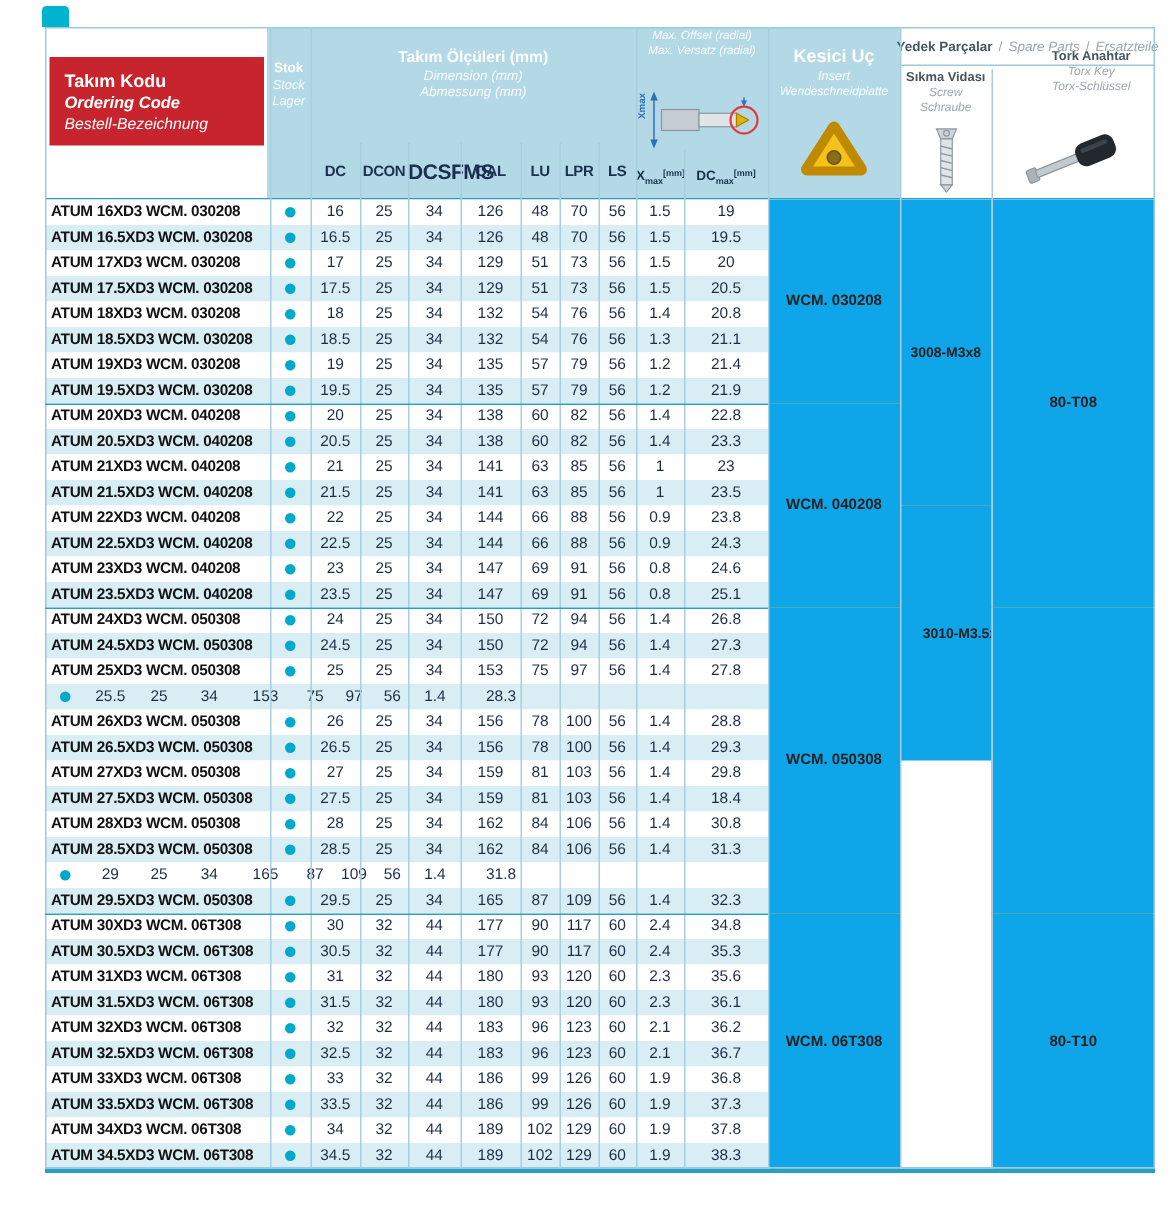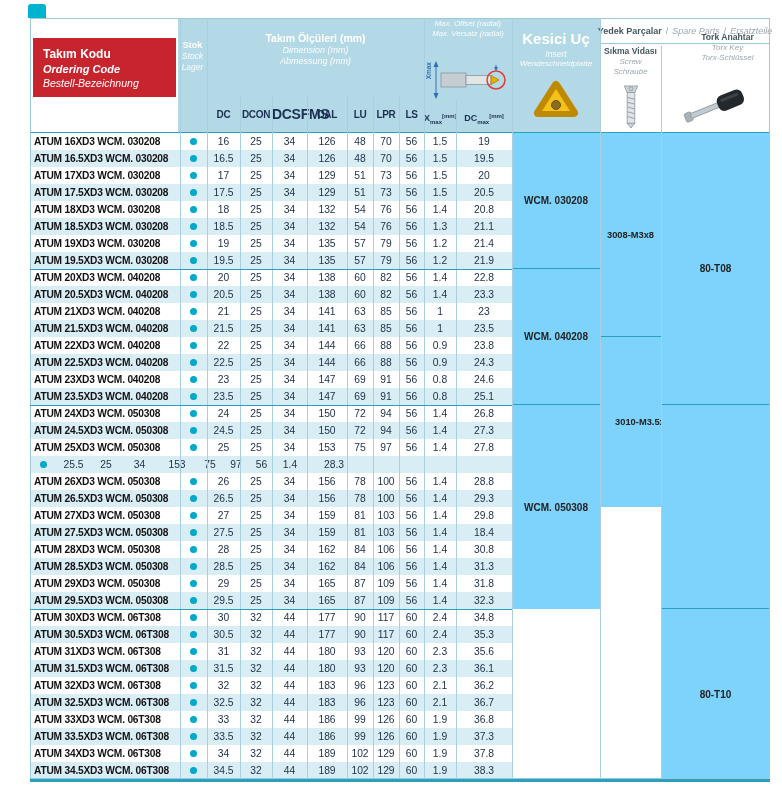--- a/index.html
+++ b/index.html
@@ -22,21 +22,21 @@
   .hgroup{position:absolute;color:#fff;text-align:center;line-height:1.25}
   .hgroup .tr{font-weight:bold}
   .hgroup .it{font-style:italic;opacity:.92}
   .stock-h{left:178px;top:40px;width:29px;font-size:8.5px}
   .stock-h .tr{font-size:9px}
   .dim-h{left:207px;top:32px;width:217px;font-size:9px}
   .dim-h .tr{font-size:10.5px}
   .offset-h{left:424px;top:8px;width:88px;font-size:7.8px}
   .offset-h .tr{font-size:9px}
   .insert-h{left:512px;top:30px;width:88px;font-size:8.5px}
-  .insert-h .tr{font-size:15px}
+  .insert-h .tr{font-size:12px}
   .insert-h .de{font-size:8px}
   .white-h{color:#44565f}
   .white-h .it{color:#9aa7b0;opacity:1}
   .screw-h{left:600px;top:46px;width:61px;font-size:8px}
   .screw-h .tr{font-size:8.6px}
   .torx-h{left:661px;top:32px;width:133px;font-size:8px}
   .torx-h .tr{font-size:8.6px}
   .dim-sub{position:absolute;left:207px;top:95px;width:217px;height:38px;display:flex;align-items:center;color:#1b3050;font-weight:bold;font-size:10px}
   .dim-sub div{text-align:center;letter-spacing:-0.3px}
   .dim-sub .w-dcsfms{font-size:14px}
@@ -57,21 +57,21 @@
   .c{display:flex;align-items:center;justify-content:center;height:17px;overflow:hidden}
   .c.code{justify-content:flex-start;padding-left:4px;font-weight:bold;font-size:10.2px;color:#121212;letter-spacing:-0.2px;white-space:nowrap}
   .c.n{font-size:10.3px;color:var(--navy,#1c2e45)}
   .w-code{width:150px}.w-stok{width:27px}.w-dc{width:33px}.w-dcon{width:32px}.w-dcsfms{width:35px}.w-oal{width:40px}
   .w-lu{width:26px}.w-lpr{width:26px}.w-ls{width:25px}.w-xmax{width:32px}.w-dcmax{width:56px}
   .dot{width:7px;height:7px;border-radius:50%;background:var(--dot,#00a9cb)}
   .gcol{position:absolute;top:133px;display:flex;flex-direction:column;font-weight:bold;color:#222;background:#fff}
   #insert-col{left:512px;width:88px;font-size:10px}
   #screw-col{left:600px;width:61px;font-size:9.3px}
   #torx-col{left:661px;width:109px;font-size:10px}
-  .gcell{display:flex;align-items:center;justify-content:center;border-bottom:1px solid var(--teal,#2aa0c0);background:#7dd3fc;white-space:nowrap}
+  .gcell{display:flex;align-items:center;justify-content:center;border-bottom:1px solid var(--teal,#2aa0c0);background:#0ea5e9;white-space:nowrap}
   .gcell:last-child{border-bottom:none}
   .vline{position:absolute;width:1px;background:var(--grid,#a8cfdf)}
   .hsep{position:absolute;left:30px;width:482px;height:1px;background:var(--teal,#2aa0c0)}
 </style>
 </head>
 <body>
 
 <div class="sheet" id="sheet">
 
   <div class="corner-tab"></div>
@@ -566,21 +566,20 @@
         <div class="c n w-dcon">25</div>
         <div class="c n w-dcsfms">34</div>
         <div class="c n w-oal">162</div>
         <div class="c n w-lu">84</div>
         <div class="c n w-lpr">106</div>
         <div class="c n w-ls">56</div>
         <div class="c n w-xmax">1.4</div>
         <div class="c n w-dcmax">31.3</div>
       </div>
       <div class="row">
-        <div class="c code w-code">ATUM 29XD3 WCM. 050308</div>
         <div class="c w-stok">
           <div class="dot"></div>
         </div>
         <div class="c n w-dc">29</div>
         <div class="c n w-dcon">25</div>
         <div class="c n w-dcsfms">34</div>
         <div class="c n w-oal">165</div>
         <div class="c n w-lu">87</div>
         <div class="c n w-lpr">109</div>
         <div class="c n w-ls">56</div>
@@ -751,20 +750,21 @@
         <div class="c n w-ls">60</div>
         <div class="c n w-xmax">1.9</div>
         <div class="c n w-dcmax">38.3</div>
       </div>
     </div>
 
   <div class="gcol" id="insert-col">
       <div class="gcell" style="height: 136px;">WCM. 030208</div>
       <div class="gcell" style="height: 136px;">WCM. 040208</div>
       <div class="gcell" style="height: 204px;">WCM. 050308</div>
+      <div class="gcell" style="height: 170px;">WCM. 06T308</div>
     </div>
   <div class="gcol" id="screw-col">
       <div class="gcell" style="height: 204px;">3008-M3x8</div>
       <div class="gcell" style="height: 170px; padding-left: 24px;">3010-M3.5x9</div>
     </div>
   <div class="gcol" id="torx-col">
       <div class="gcell" style="height: 272px;">80-T08</div>
       <div class="gcell" style="height: 204px;"></div>
       <div class="gcell" style="height: 170px;">80-T10</div>
     </div>

